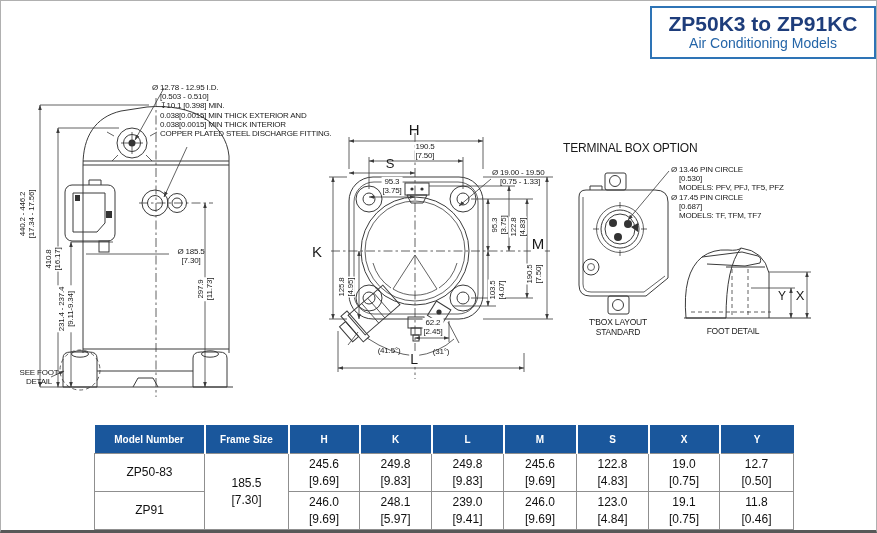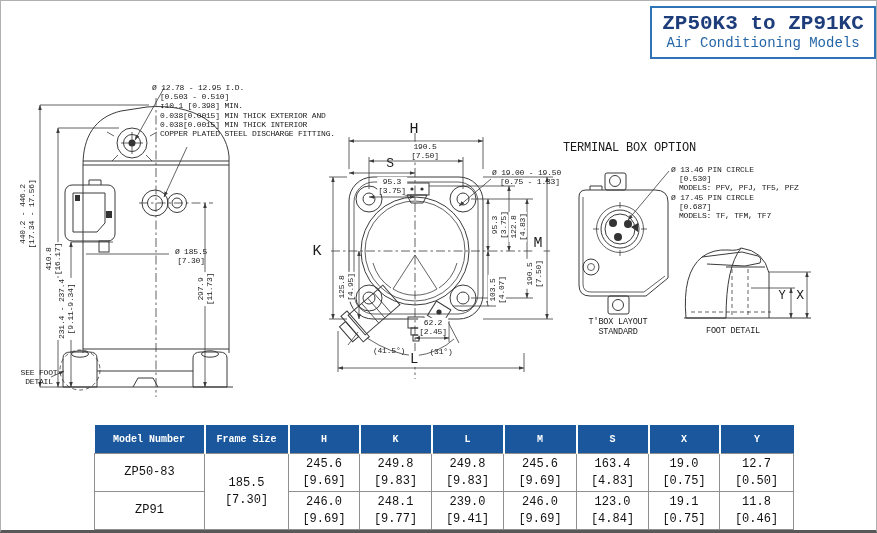--- a/index.html
+++ b/index.html
@@ -1,17 +1,17 @@
 <!DOCTYPE html>
 <html><head>
 <meta charset="utf-8">
 <style>
   html,body{margin:0;padding:0;background:#e8e8e8}
   .page{position:relative;width:877px;height:533px;background:#fff;
-    font-family:Liberation Mono, monospace;box-sizing:border-box;
+    font-family:Liberation Sans, sans-serif;box-sizing:border-box;
     border:1px solid #b0b0b0;border-bottom:3px solid #585858;overflow:hidden}
   svg{position:absolute;left:0;top:0}
   .ln{fill:none;stroke:#3b3b3b;stroke-width:1}
   .lt{fill:none;stroke:#3b3b3b;stroke-width:.8}
   .cl{stroke-dasharray:9 3 2.5 3}
   .hd{stroke-dasharray:4 3}
   .fl{fill:#333;stroke:none}
   .lbl{position:absolute;font-size:8px;line-height:1.15;color:#1a1a1a;
     white-space:pre-line;letter-spacing:-0.2px}
   .ctr{transform:translate(-50%,-50%);text-align:center}
@@ -301,33 +301,33 @@
         <td rowspan="2">185.5
 [7.30]</td>
         <td>245.6
 [9.69]</td>
         <td>249.8
 [9.83]</td>
         <td>249.8
 [9.83]</td>
         <td>245.6
 [9.69]</td>
-        <td>163.4
+        <td>122.8
 [4.83]</td>
         <td>19.0
 [0.75]</td>
         <td>12.7
 [0.50]</td>
       </tr>
       <tr>
         <td>ZP91</td>
         <td>246.0
 [9.69]</td>
         <td>248.1
-[9.77]</td>
+[5.97]</td>
         <td>239.0
 [9.41]</td>
         <td>246.0
 [9.69]</td>
         <td>123.0
 [4.84]</td>
         <td>19.1
 [0.75]</td>
         <td>11.8
 [0.46]</td>

